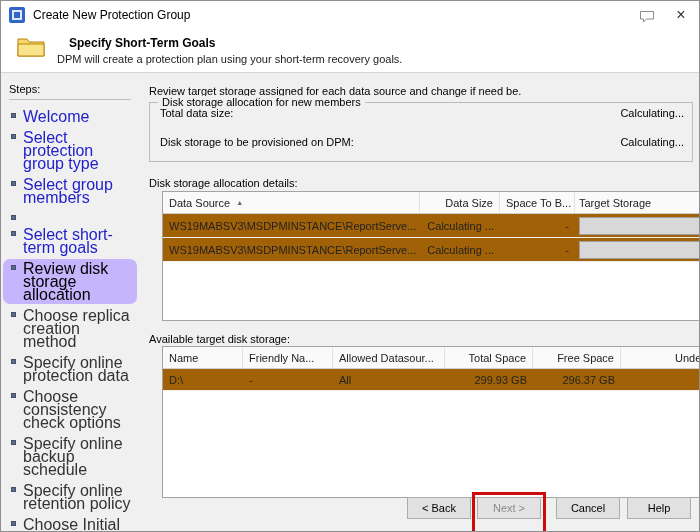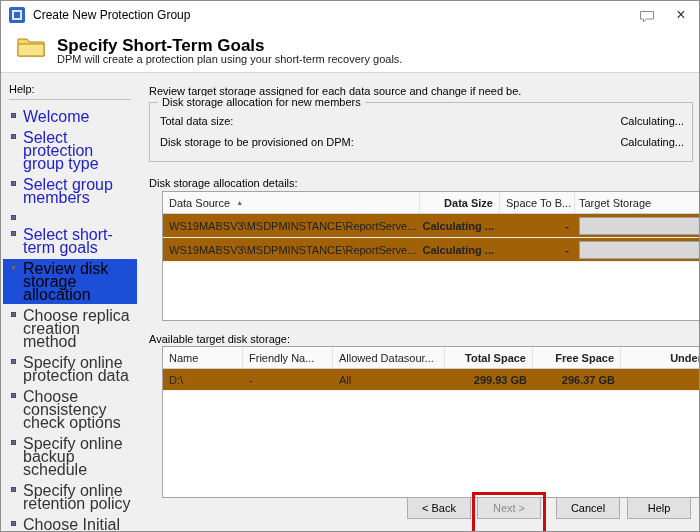--- a/index.html
+++ b/index.html
@@ -22,66 +22,66 @@
   .tb-right{ margin-left:auto; display:flex; align-items:center; gap:16px; }
   .feedback{ width:16px; height:13px; opacity:.75; }
   .close-btn{ font-size:16px; line-height:16px; color:#333; width:20px; text-align:center; }
 
   
   .header{
     position:absolute; top:28px; left:0; right:0; height:44px;
     background:#FFFFFF; border-bottom:1px solid #D6D6D6;
   }
   .folder-icon{ position:absolute; left:16px; top:6px; }
-  .page-title{ position:absolute; left:56px; top:7px; font-size:17px; font-weight:bold; }
+  .page-title{ position:absolute; left:68px; top:7px; font-size:12px; font-weight:bold; }
   .page-subtitle{ position:absolute; left:56px; top:24px; font-size:11px; color:#1A1A1A; }
 
   
   .sidebar{ position:absolute; left:0; top:72px; bottom:34px; width:138px; padding-top:10px; }
   .steps-title{
     margin:0 8px 7px 8px; padding-bottom:4px; font-size:11px;
     border-bottom:1px solid #BFBFBF; color:#000;
   }
   ul.steps{ list-style:none; padding:0 2px; }
   .step{ display:flex; font-size:16px; line-height:13px; padding:3px 4px 3px 8px; margin-bottom:2px; }
   .bullet{ flex:none; width:5px; height:5px; background:#5C6B8A; border:1px solid #43506B; margin:3px 7px 0 0; }
   .step.done .label{ color:#2121CC; }
-  .step.current{ background:#1d4ed8; }
+  .step.current{ background:#c4b5fd;border-radius:7px; }
   .step.current .label{ color:#000; }
   .step.todo .label{ color:#333; }
 
   
   .main{ position:absolute; left:145px; top:72px; width:549px; height:426px; font-size:11px; }
   .intro{ position:absolute; top:12px; left:3px; }
 
   .groupbox{
     position:absolute; top:29px; left:3px; width:544px; height:60px;
     border:1px solid #BDBDBD;
   }
   .gb-title{ position:absolute; top:-7px; left:8px; background:#F0F0F0; padding:0 4px; font-size:11px; }
   .kv{ position:absolute; left:10px; right:8px; display:flex; justify-content:space-between; }
-  .kv.row1{ top:12px; }
+  .kv.row1{ top:4px; }
   .kv.row2{ top:33px; }
 
   .section-label{ position:absolute; left:3px; }
   .details-label{ top:104px; }
   .avail-label{ top:260px; }
 
   .table{
     position:absolute; left:16px; width:584px; background:#FFFFFF;
     border:1px solid #A3A3A3; font-size:11px; color:#222; overflow:hidden;
   }
   .details-table{ top:118px; height:130px; }
   .avail-table{ top:273px; height:152px; }
   .tr{ display:flex; align-items:center; border-bottom:1px solid #EFEFEF; height:24px; background:#a16207; }
   .avail-table .tr{ height:22px; }
   .th-row{ height:22px !important; background:#FAFAFA; border-bottom:1px solid #CFCFCF; color:#222; }
   .td{ padding:0 6px; white-space:nowrap; overflow:hidden; height:100%; display:flex; align-items:center; }
   .th-row .td{ border-right:1px solid #E3E3E3; }
-  .td.num{ justify-content:flex-end; text-align:center;font-weight:bold; }
+  .td.num{ justify-content:flex-end; text-align:center; }
 
   
   .dc1{ width:257px; } .dc2{ width:80px; } .dc3{ width:75px; } .dc4{ flex:1; padding:0 4px; }
   
   .ac1{ width:80px; } .ac2{ width:90px; } .ac3{ width:112px; }
   .ac4{ width:88px; } .ac5{ width:88px; } .ac6{ flex:1; }
 
   .sort{ font-size:7px; color:#666; margin-left:6px; }
 
   .dropdown{
@@ -140,21 +140,21 @@
       <svg width="28" height="22" viewBox="0 0 28 22">
         <path d="M1 4 L10 4 L12 7 L27 7 L27 21 L1 21 Z" fill="#F5D76E" stroke="#B8860B" stroke-width="1"></path>
         <path d="M1 9 L27 9 L27 21 L1 21 Z" fill="#FAE48B" stroke="#B8860B" stroke-width="1"></path>
       </svg>
     </span>
     <div class="page-title">Specify Short-Term Goals</div>
     <div class="page-subtitle">DPM will create a protection plan using your short-term recovery goals.</div>
   </div>
 
   <div class="sidebar">
-    <div class="steps-title">Help:</div>
+    <div class="steps-title">Steps:</div>
     <ul class="steps">
       <li class="step done">
           <span class="bullet"></span>
           <span class="label">Welcome</span>
         </li>
       <li class="step done">
           <span class="bullet"></span>
           <span class="label">Select protection group type</span>
         </li>
       <li class="step done">

